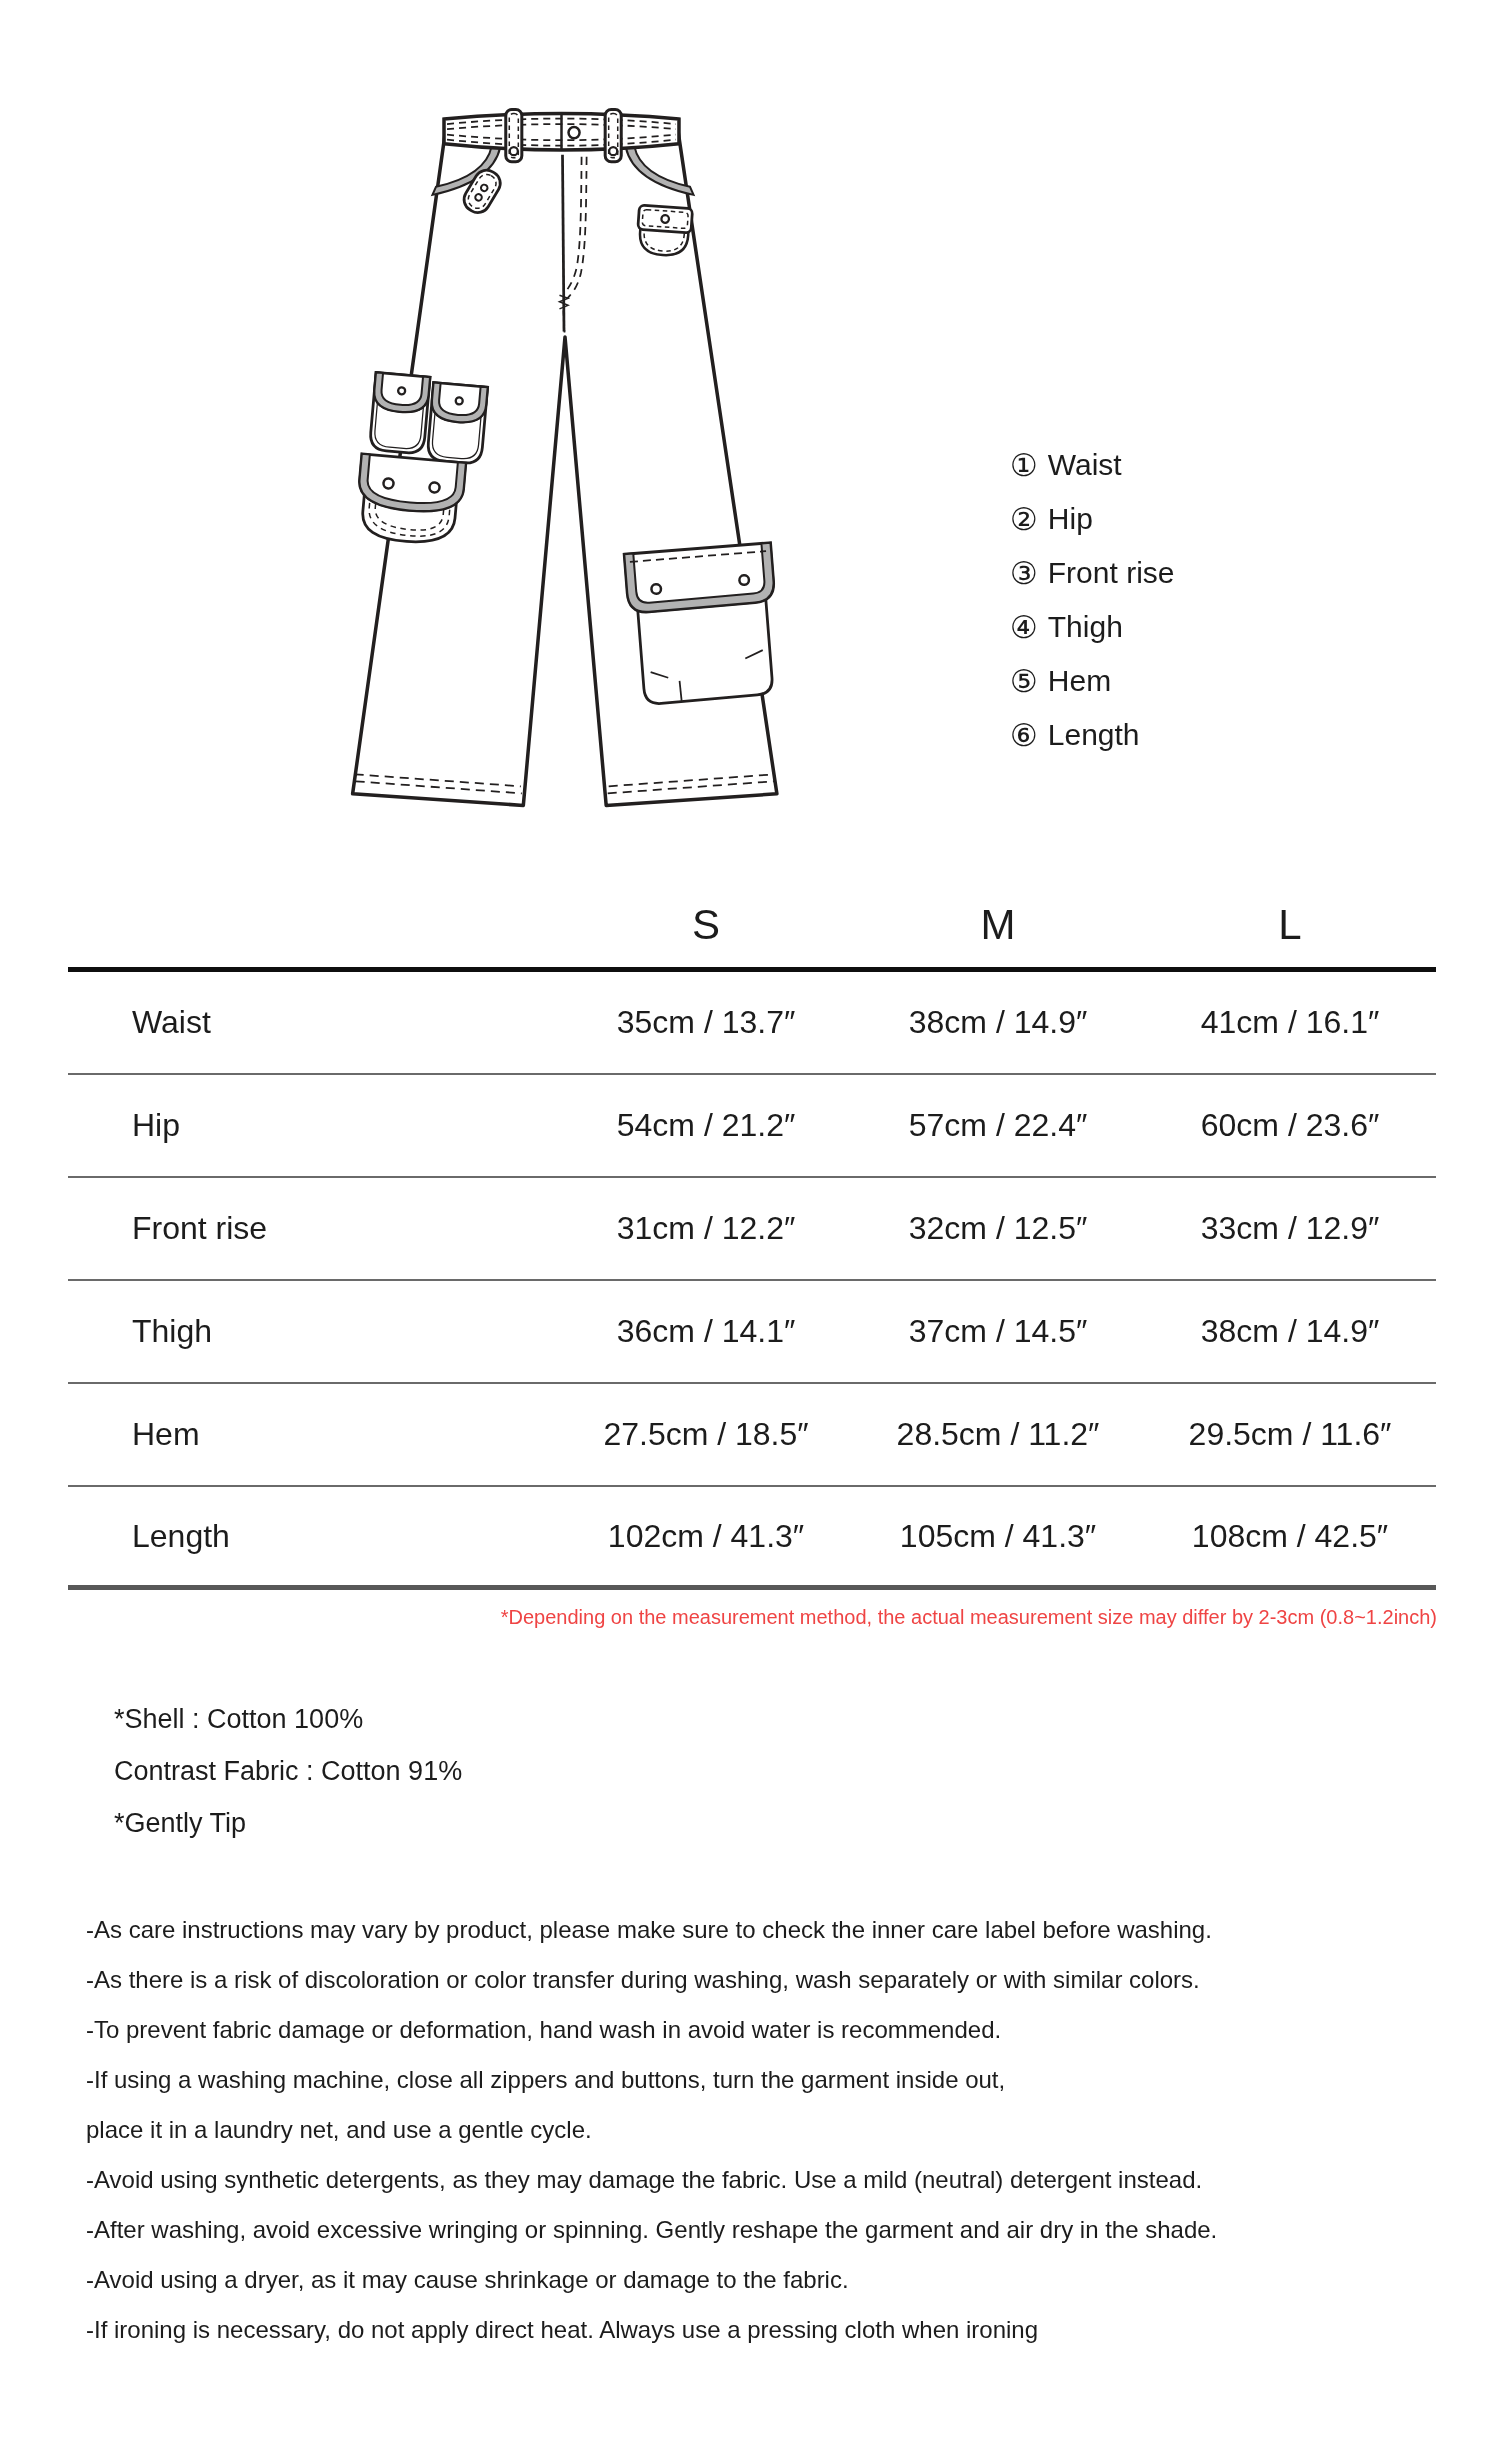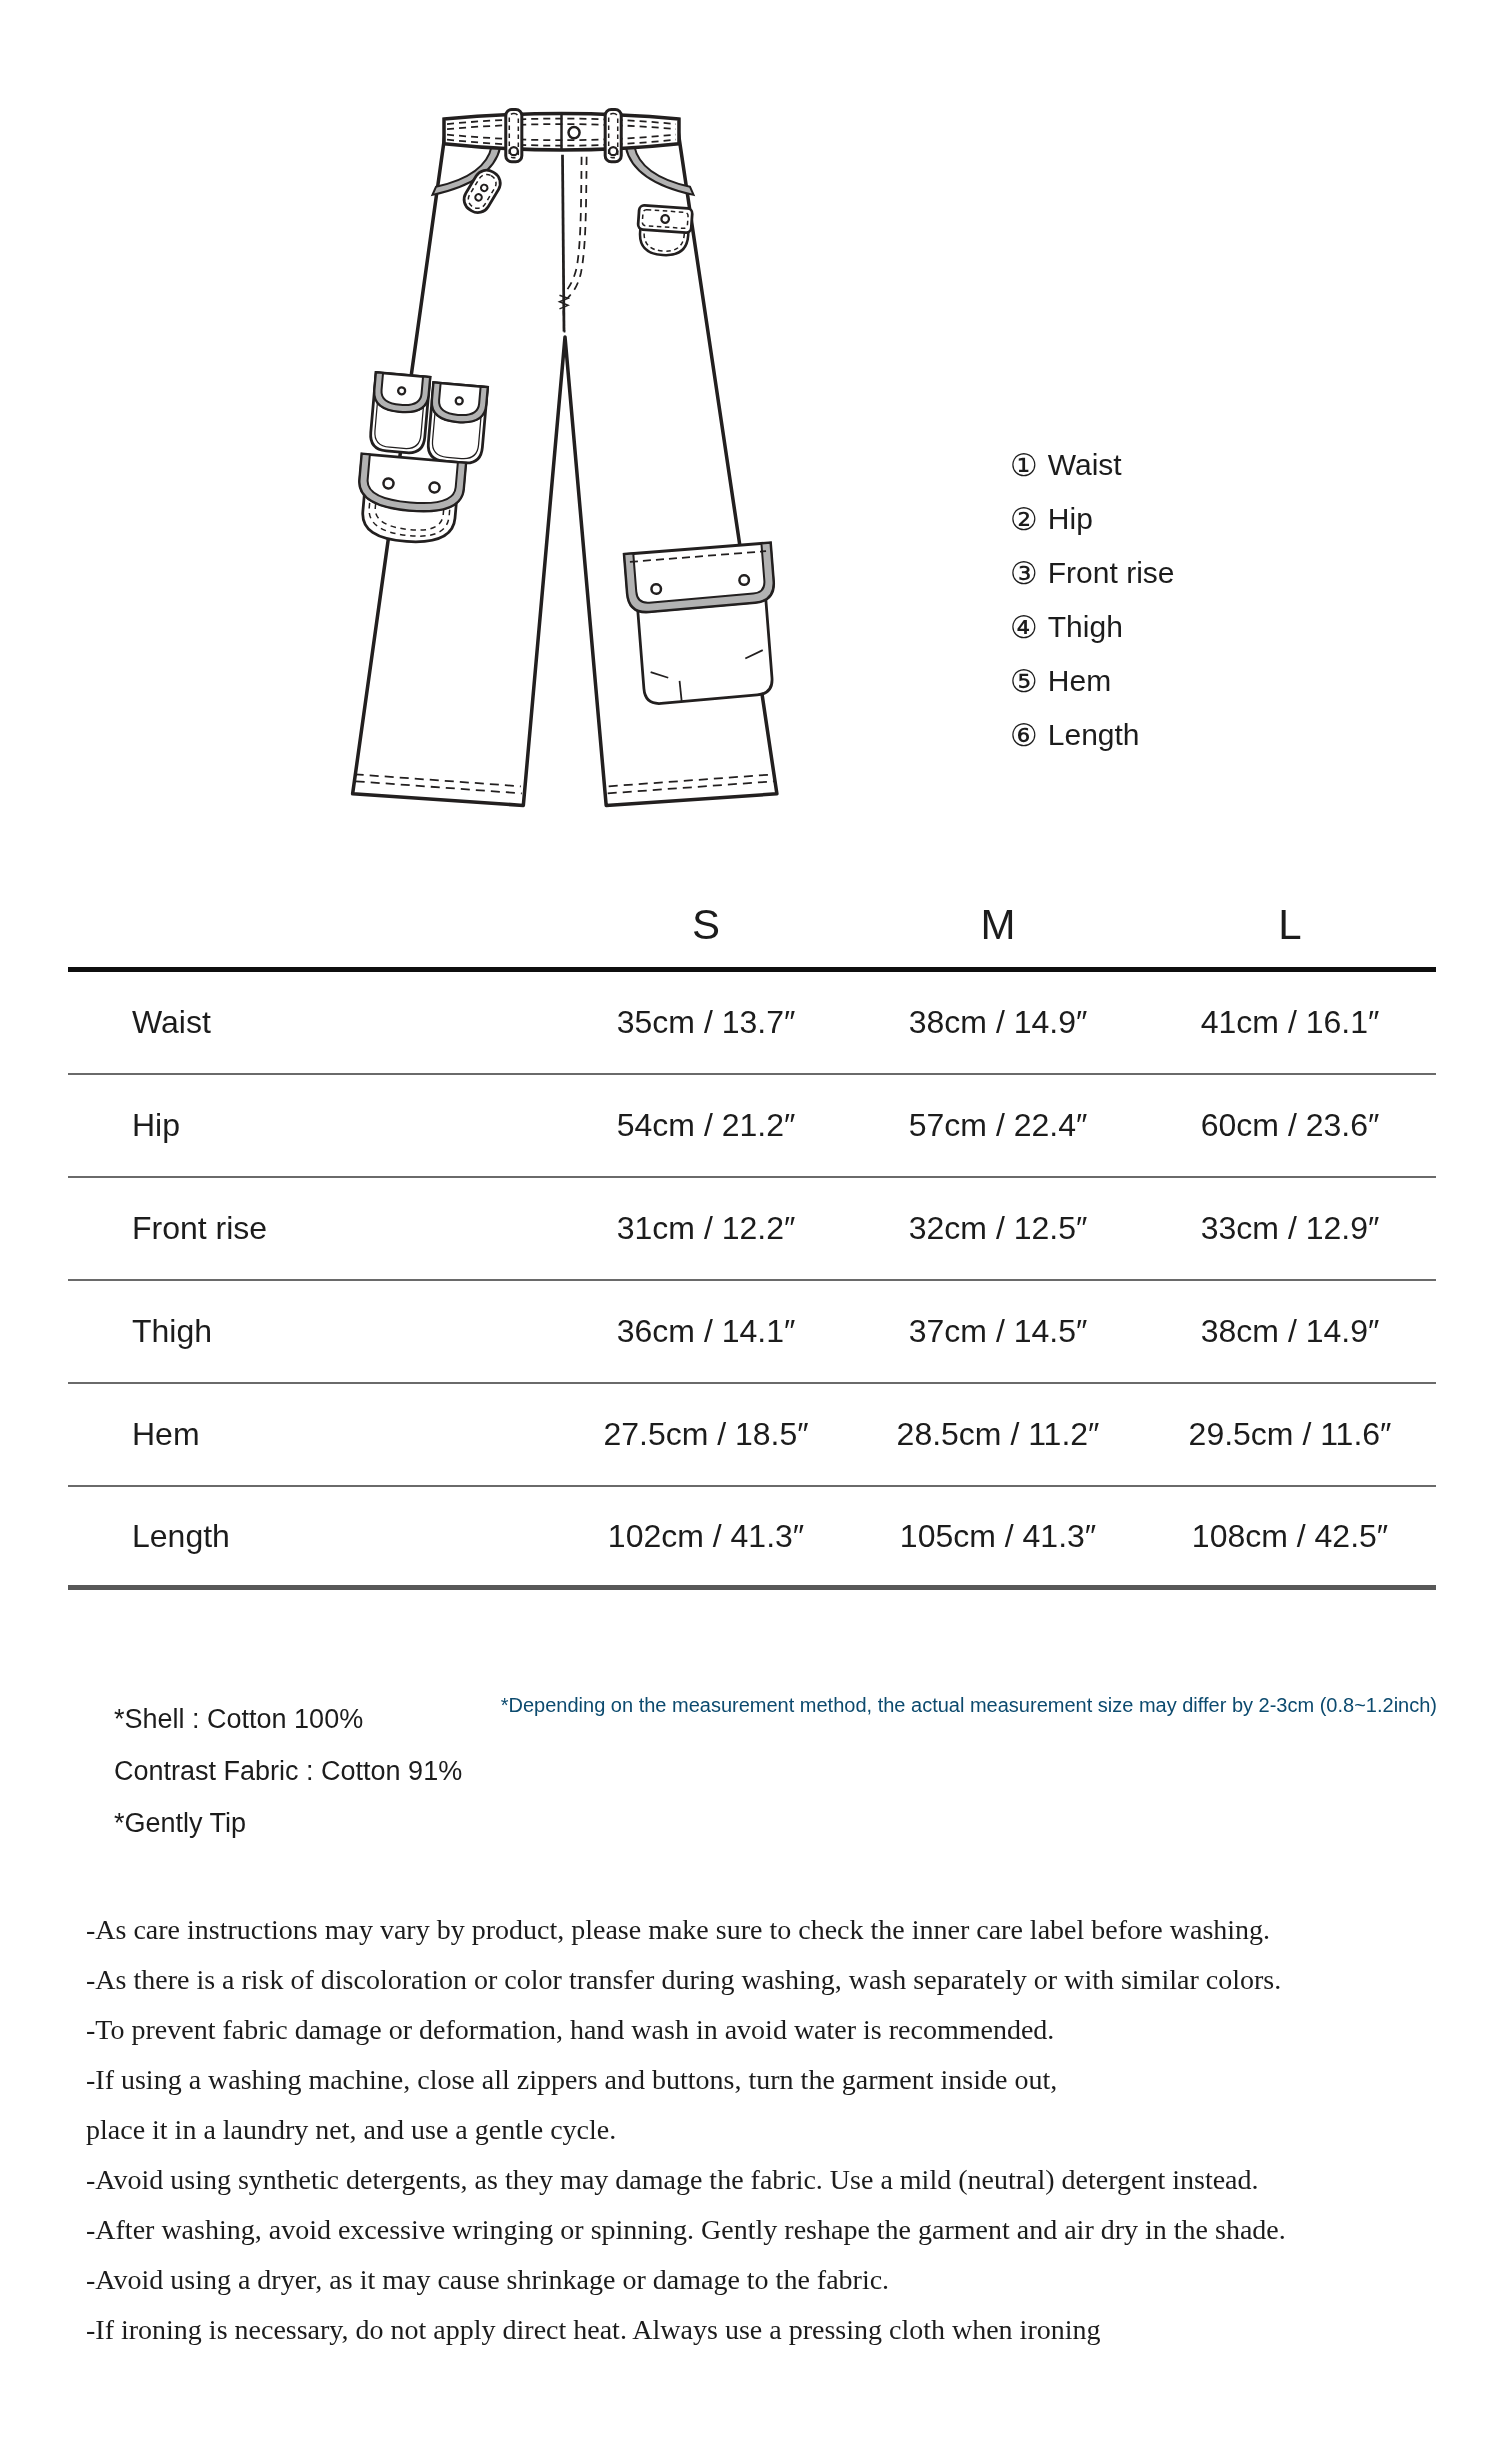--- a/index.html
+++ b/index.html
@@ -26,25 +26,25 @@
   .size-table{left:68px;top:883px;width:1368px;}
   .t-header{display:grid;grid-template-columns:492px 1fr 1fr 1fr;height:89px;align-items:center;
             border-bottom:5.5px solid #0f0f0f;font-size:42px;}
   .t-header .cell{text-align:center;}
   .t-row{display:grid;grid-template-columns:492px 1fr 1fr 1fr;height:103px;align-items:center;
          border-bottom:2.5px solid #6a6a6a;font-size:32px;}
   .t-row.last{border-bottom:5px solid #585858;}
   .t-row .label{padding-left:64px;}
   .t-row .val{text-align:center;white-space:nowrap;}
 
-  .table-note{top:1694px;right:71px;font-size:20px;color:#0c4a6e;}
+  .table-note{top:1606px;right:71px;font-size:20px;color:#ef4444;}
 
   
   .info{left:86px;top:1693px;font-size:27px;line-height:52px;white-space:nowrap;margin-left:28px;}
-  .care{left:86px;top:1905px;font-size:28px;line-height:50px;white-space:nowrap;font-family:Liberation Serif, serif;}
+  .care{left:86px;top:1905px;font-size:24px;line-height:50px;white-space:nowrap;}
 
   
   .sketch{left:322px;top:95px;}
   .ln{stroke:var(--line);fill:none;}
   .fillw{fill:#ffffff;}
   .trimfill{fill:var(--trim);}
 </style>
 </head>
 <body>
 

